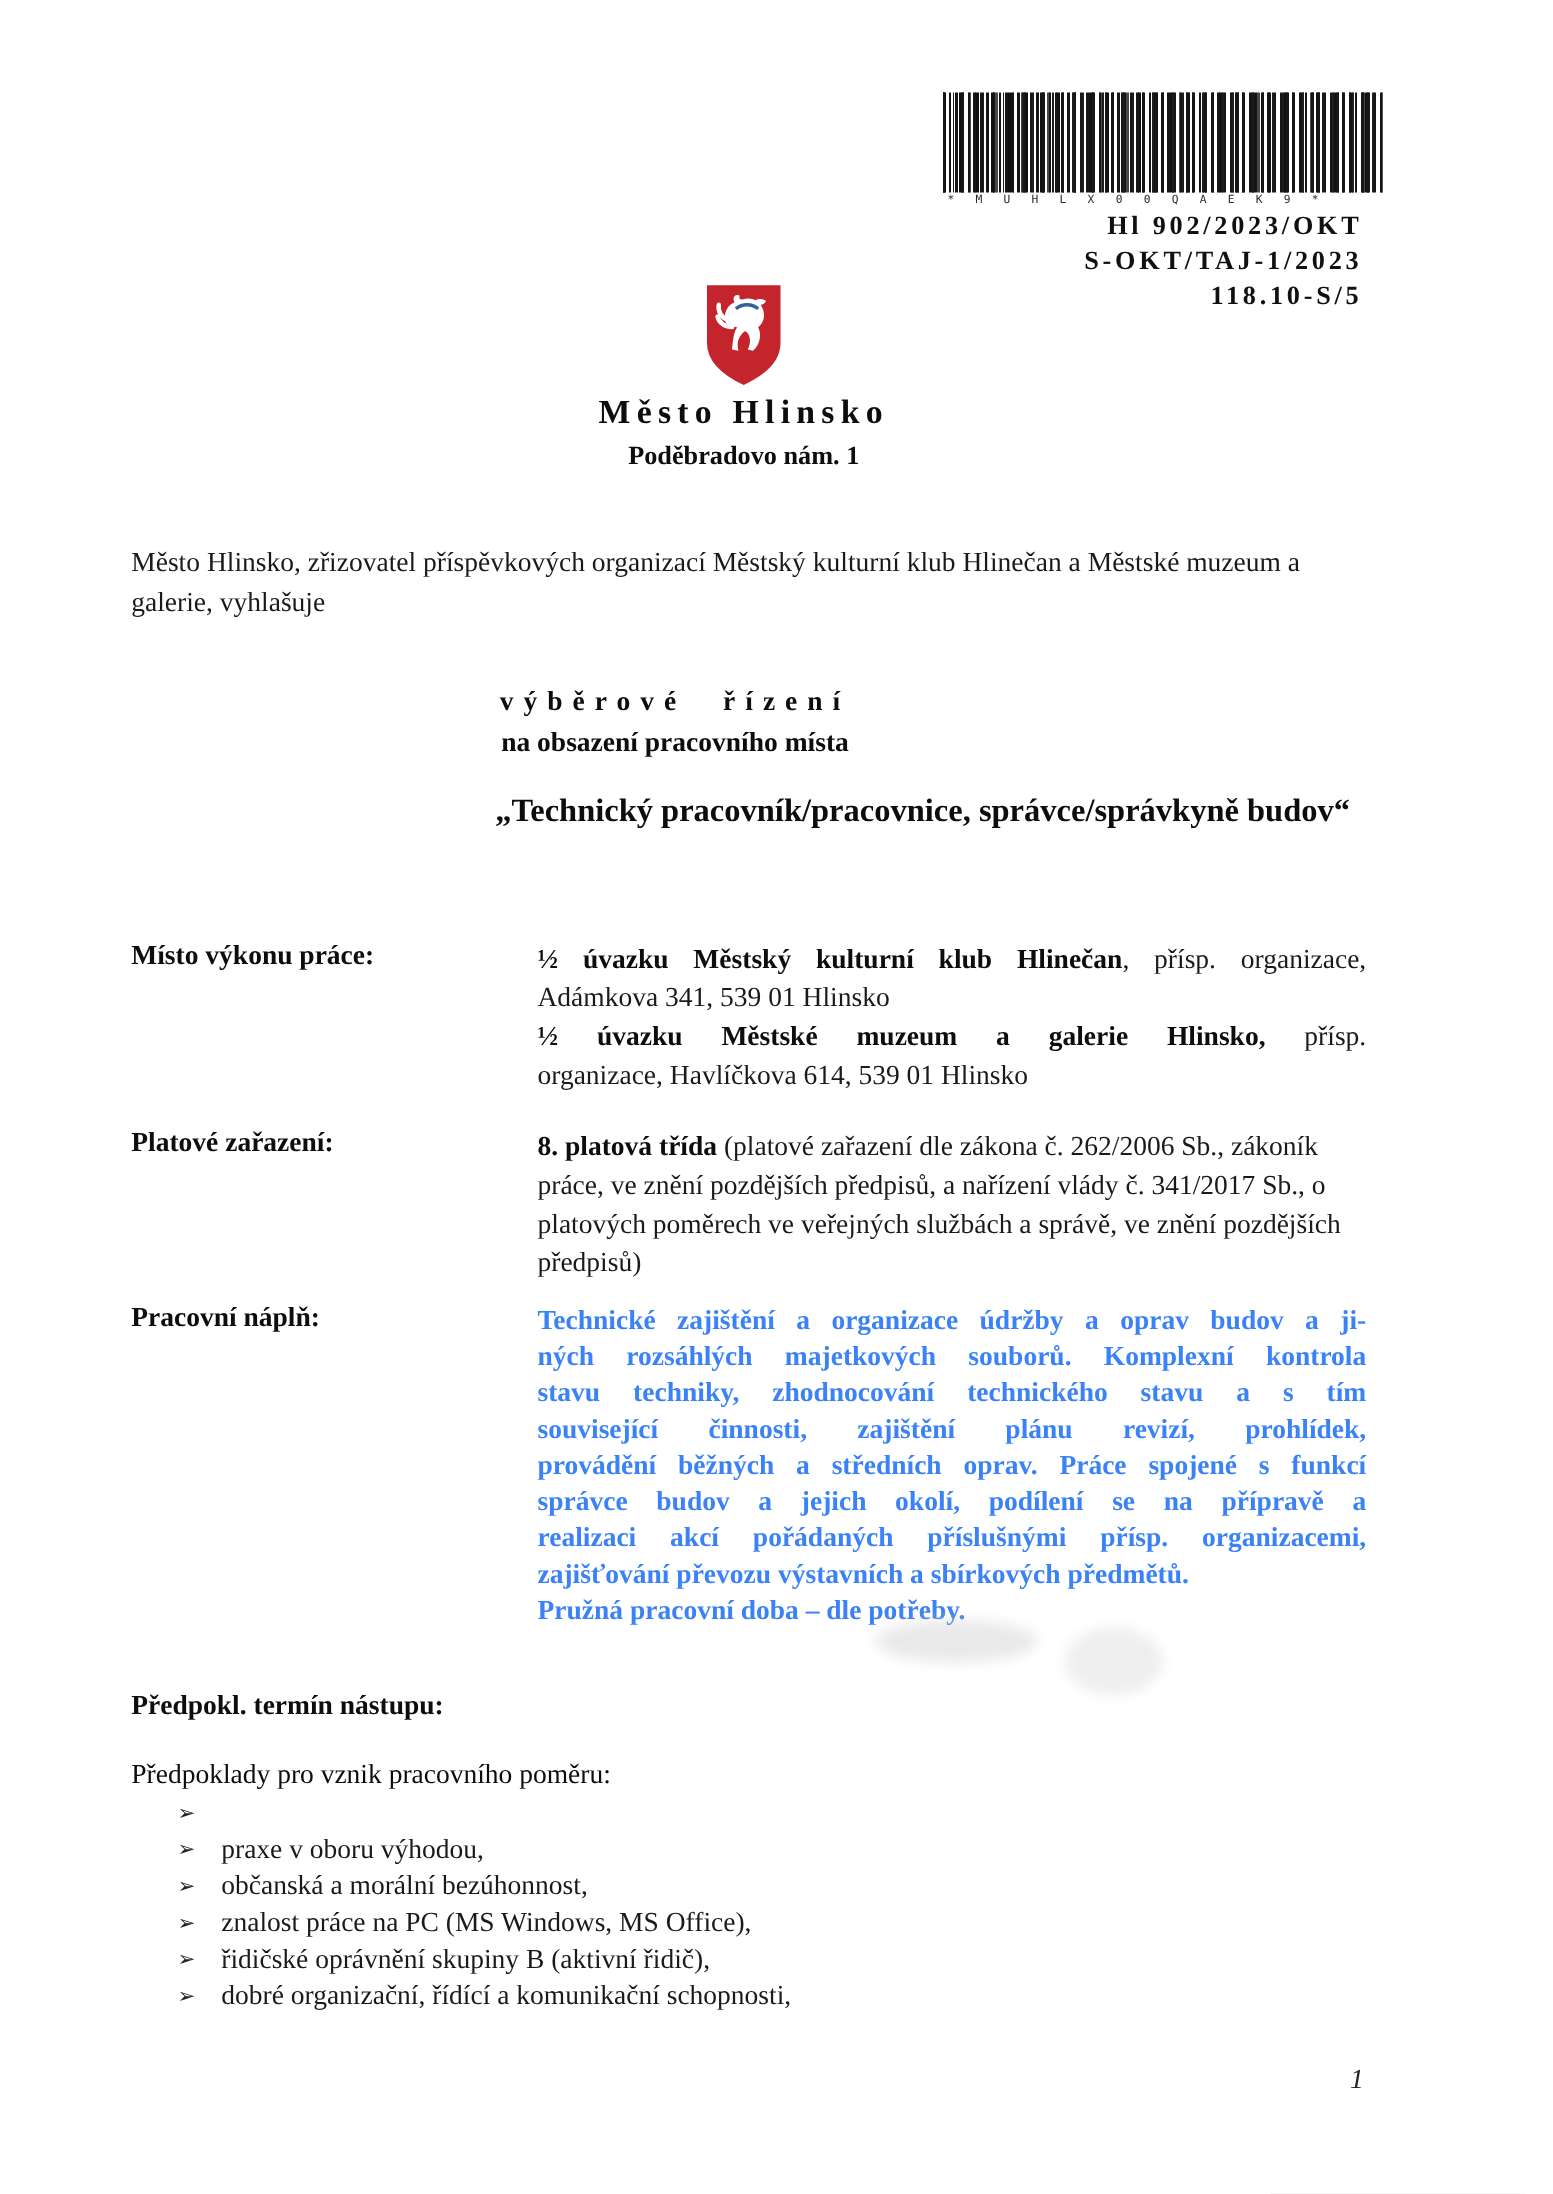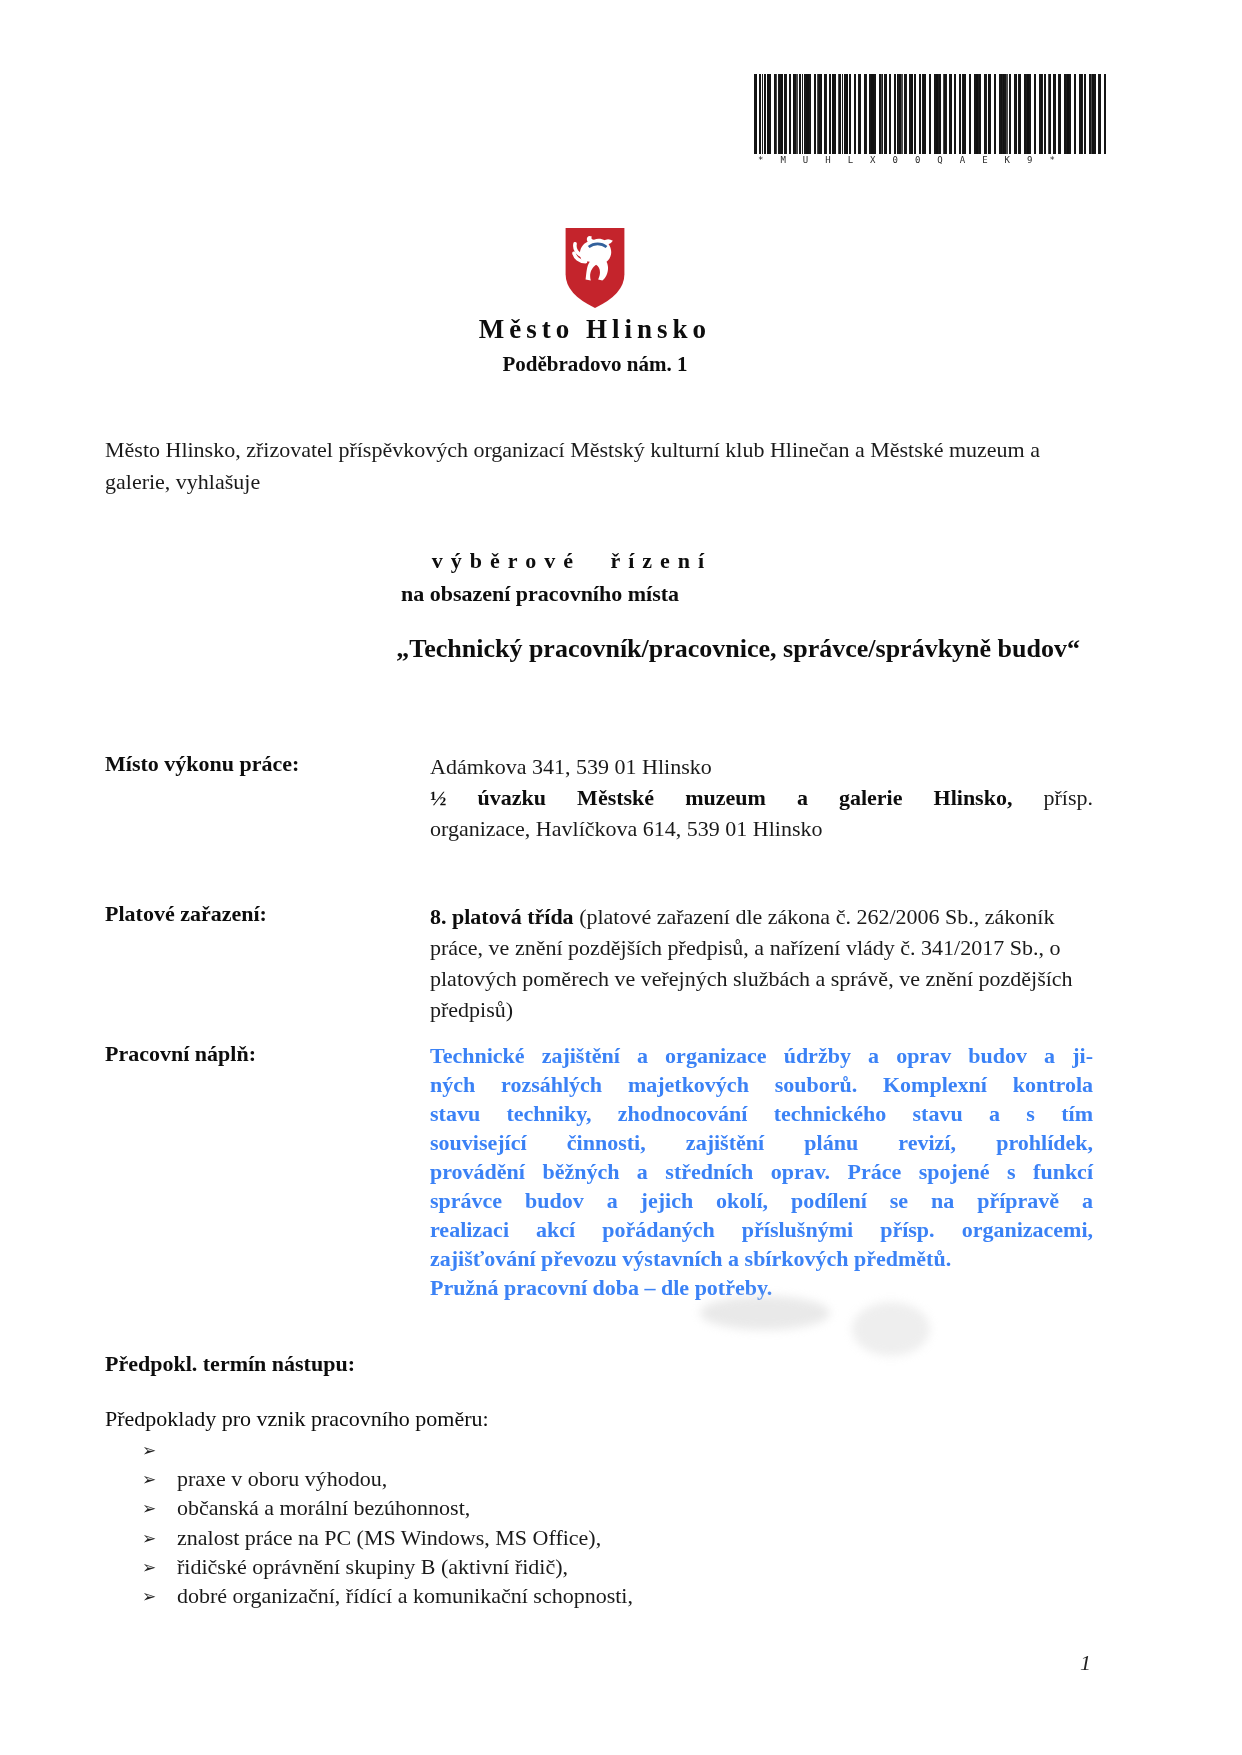--- a/index.html
+++ b/index.html
@@ -32,21 +32,21 @@
   .org-name{position:absolute;top:314px;left:0;width:1190px;text-align:center;
     font-weight:bold;font-size:27px;letter-spacing:5px;color:#0d0d0d;}
   .addr1{position:absolute;top:352px;left:0;width:1190px;text-align:center;
     font-weight:bold;font-size:21px;color:#0d0d0d;}
   .addr2{position:absolute;top:380px;left:0;width:1190px;text-align:center;
     font-weight:bold;font-size:21px;color:#0d0d0d;}
   
   .intro{position:absolute;left:105px;top:434px;width:988px;font-size:22px;line-height:32px;}
   
   .vyber{position:absolute;top:548px;left:0;width:1080px;text-align:center;
-    font-weight:bold;font-size:22px;letter-spacing:8px;word-spacing:16px;color:#0d0d0d;padding-left:32px;}
+    font-weight:bold;font-size:22px;letter-spacing:8px;word-spacing:16px;color:#0d0d0d;}
   .naobs{position:absolute;top:581px;left:0;width:1080px;text-align:center;
     font-weight:bold;font-size:22px;color:#0d0d0d;}
   .postitle{position:absolute;top:634px;left:0;width:1080px;text-align:right;
     font-weight:bold;font-size:26px;color:#0d0d0d;}
   
   .sec{position:absolute;left:105px;width:988px;font-size:22px;margin-top:35px;}
   .sec .label{position:absolute;left:0;top:0;width:320px;font-weight:bold;color:#0d0d0d;}
   .sec .value{margin-left:325px;}
   .sec-location{top:716px}.sec-location .value{line-height:31px;}
   .sec-salary{top:866px}.sec-salary .value{line-height:31px;}
@@ -69,20 +69,25 @@
 </head>
 <body>
 
 <div class="page">
 
   <div class="barcode">
     <div class="bars"></div>
     <div class="bar-chars">*MUHLX00QAEK9*</div>
   </div>
 
+  <div class="refs">
+      <div>Hl 902/2023/OKT</div>
+      <div>S-OKT/TAJ-1/2023</div>
+      <div>118.10-S/5</div>
+    </div>
 
   <div class="crest">
     <svg width="64" height="84" viewBox="0 0 60 80">
       <path d="M2 2 H58 V46 Q58 65 30 78 Q2 65 2 46 Z" fill="#c4242c"></path>
       <path fill="#ffffff" d="M17 32 C14 26 16 18 23 15 C21 12 23 8 27 10 C26 12 27 13 29 13 C35 11 41 13 44 19 C47 25 45 31 41 34 C44 40 42 48 37 52 L33 51 C36 45 35 39 31 37 C27 40 24 45 26 52 L21 51 C22 44 22 38 25 34 C21 34 18 34 17 32 Z"></path>
       <path d="M19 29 C13 27 10 22 11 17" stroke="#ffffff" stroke-width="3.4" fill="none" stroke-linecap="round"></path>
       <path d="M21 34 C15 34 11 30 10 26" stroke="#ffffff" stroke-width="3.4" fill="none" stroke-linecap="round"></path>
       <path d="M24 20 C29 16 36 16 41 20" stroke="#33619c" stroke-width="2.6" fill="none"></path>
       <path d="M38 14 C41 12 44 12 47 14 C45 17 42 18 39 17 Z" fill="#ffffff"></path>
     </svg>
@@ -93,20 +98,21 @@
 
   <div class="intro">Město Hlinsko, zřizovatel příspěvkových organizací Městský kulturní klub Hlinečan a Městské muzeum a galerie, vyhlašuje</div>
 
   <div class="vyber">výběrové řízení</div>
   <div class="naobs">na obsazení pracovního místa</div>
   <div class="postitle">„Technický pracovník/pracovnice, správce/správkyně budov“</div>
 
   <div class="sec sec-location">
     <div class="label">Místo výkonu práce:</div>
     <div class="value">
+        <div class="vline justify"><span class="b">½ úvazku Městský kulturní klub Hlinečan</span><span>, přísp. organizace,</span></div>
         <div class="vline"><span class="b"></span><span>Adámkova 341, 539 01 Hlinsko</span></div>
         <div class="vline justify"><span class="b">½ úvazku Městské muzeum a galerie Hlinsko,</span><span> přísp.</span></div>
         <div class="vline"><span class="b"></span><span>organizace, Havlíčkova 614, 539 01 Hlinsko</span></div>
       </div>
   </div>
 
   <div class="sec sec-salary">
     <div class="label">Platové zařazení:</div>
     <div class="value"><span class="b">8. platová třída</span><span> (platové zařazení dle zákona č. 262/2006 Sb., zákoník práce, ve znění pozdějších předpisů, a nařízení vlády č. 341/2017 Sb., o platových poměrech ve veřejných službách a správě, ve znění pozdějších předpisů)</span></div>
   </div>

